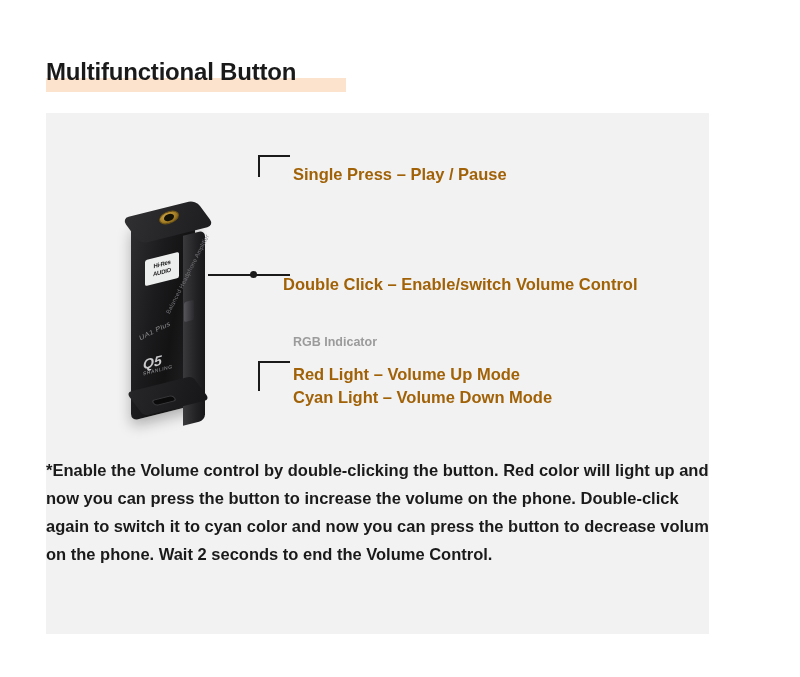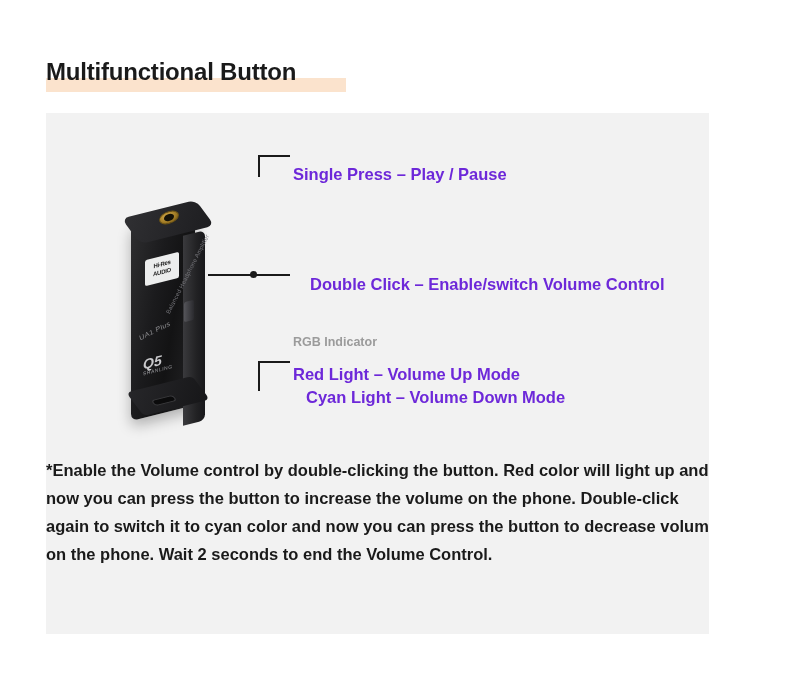--- a/index.html
+++ b/index.html
@@ -213,21 +213,21 @@
     height: 7px;
     border-radius: 50%;
     background: #1a1a1a;
   }
 
   
   .callout {
     position: absolute;
     font-size: 16.5px;
     font-weight: bold;
-    color: #6d28d9;
+    color: #a16207;
     white-space: nowrap;
   }
   .rgb-label {
     position: absolute;
     font-size: 12.5px;
     font-weight: bold;
     color: #9b9b9b;
     white-space: nowrap;
   }
 
@@ -279,22 +279,22 @@
     <div class="leader leader-v" style="left:212px; top:42px; height:22px;"></div>
     <div class="leader leader-h" style="left:212px; top:42px; width:32px;"></div>
 
     <div class="leader leader-h" style="left:162px; top:161px; width:82px;"></div>
     <div class="dot" style="left:204px; top:158px;"></div>
 
     <div class="leader leader-v" style="left:212px; top:248px; height:30px;"></div>
     <div class="leader leader-h" style="left:212px; top:248px; width:32px;"></div>
 
     <div class="callout" style="left:247px; top:52px;">Single Press – Play / Pause</div>
-    <div class="callout" style="left:264px; top:162px;">Double Click – Enable/switch Volume Control</div>
+    <div class="callout" style="left:237px; top:162px;">Double Click – Enable/switch Volume Control</div>
     <div class="rgb-label" style="left:247px; top:222px;">RGB Indicator</div>
     <div class="callout" style="left:247px; top:252px;">Red Light – Volume Up Mode</div>
-    <div class="callout" style="left:260px; top:275px;">Cyan Light – Volume Down Mode</div>
+    <div class="callout" style="left:247px; top:275px;">Cyan Light – Volume Down Mode</div>
 
   </div>
 
   <div class="footnote">*Enable the Volume control by double-clicking the button. Red color will light up and now you can press the button to increase the volume on the phone. Double-click again to switch it to cyan color and now you can press the button to decrease volume on the phone. Wait 2 seconds to end the Volume Control.</div>
 
 </div>
 
 </body></html>

